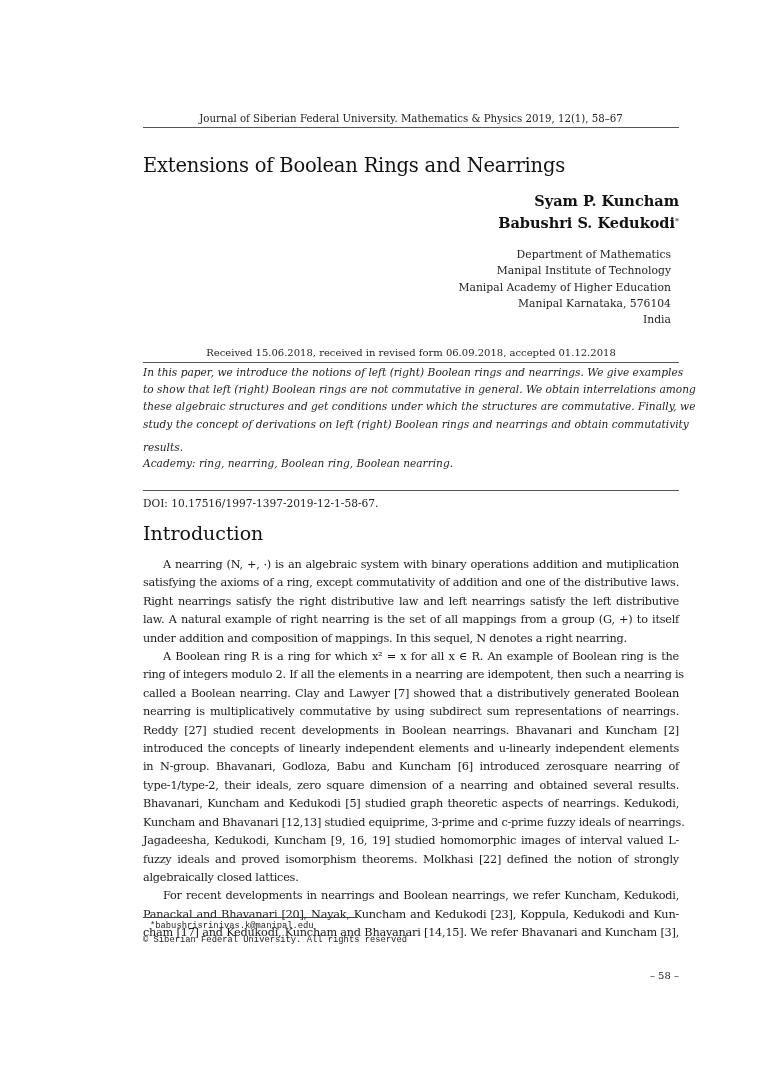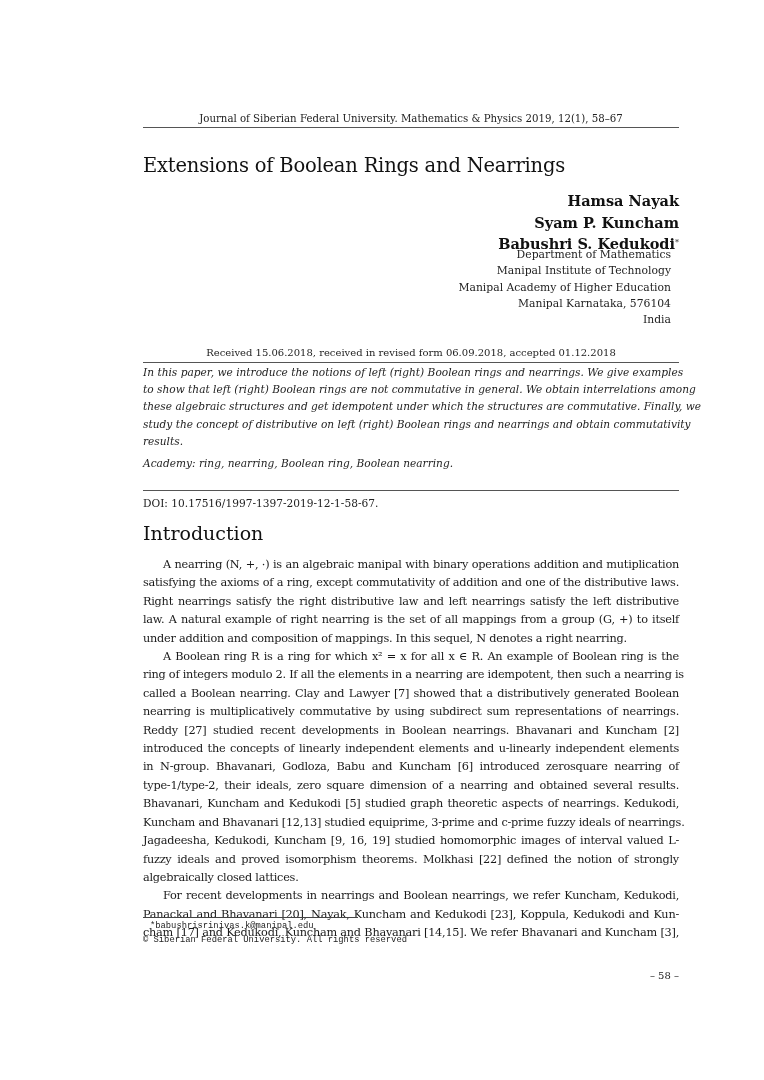--- a/index.html
+++ b/index.html
@@ -14,21 +14,21 @@
   .authors { position: absolute; top: 190px; right: 0; text-align: right; }
   .author { font-weight: bold; font-size: 14.5px; line-height: 21.5px; white-space: nowrap; color: #111; }
   .author sup { font-size: 8px; font-weight: normal; vertical-align: top; position: relative; top: -1px; }
   .affil { position: absolute; top: 247px; right: 8px; text-align: right; }
   .affil div { font-size: 10.8px; line-height: 16.3px; white-space: nowrap; color: #222; }
   .received { position: absolute; top: 347px; left: 0; width: 536px; text-align: center;
               font-size: 10px; white-space: nowrap; color: #222; }
   .abstract { position: absolute; top: 364px; left: 0; width: 536px; font-style: italic;
               font-size: 10.6px; line-height: 17.2px; text-align: justify; color: #222; }
   .abstract .line { display: block; text-align-last: justify; white-space: nowrap; overflow: visible; }
-  .abstract .line.last { text-align-last: left; }
+  .abstract .line.last { text-align-last: left; margin-top: 6px; }
   .keywords { position: absolute; top: 457px; left: 0; font-style: italic; font-size: 10.6px; white-space: nowrap; color: #222; }
   .doi { position: absolute; top: 473px; left: 0; font-size: 10.6px; white-space: nowrap; color: #222; margin-top: 24px; }
   .section-title { position: absolute; top: 522px; left: 0; font-size: 19px; color: #111; }
   .body-text { position: absolute; top: 556px; left: 0; width: 536px; font-size: 11.3px; line-height: 18.4px; color: #1a1a1a; }
   .body-text .line { display: block; text-align: justify; text-align-last: justify; white-space: nowrap; letter-spacing: -0.25px; }
   .body-text .line.indent { padding-left: 20px; }
   .body-text .line.last { text-align-last: left; }
   .fn-rule { position: absolute; top: 917px; left: 0; width: 215px; height: 1px; background: #444; }
   .footnote { position: absolute; left: 0; font-size: 8.8px; white-space: nowrap; color: #222; font-family: Liberation Mono, monospace; }
   .footnote.fn1 { top: 921px; left: 7px; }
@@ -38,52 +38,51 @@
 </head>
 <body>
 
 <div class="page">
   <div class="running-head">Journal of Siberian Federal University. Mathematics &amp; Physics 2019, 12(1), 58–67</div>
   <div class="rule" style="top:127px;"></div>
 
   <div class="title">Extensions of Boolean Rings and Nearrings</div>
 
   <div class="authors">
-    <div class="author"><span>Hamsa Nayak</span></div>
     <div class="author"><span>Syam P. Kuncham</span></div>
     <div class="author"><span>Babushri S. Kedukodi</span><sup>*</sup></div>
   </div>
 
   <div class="affil">
     <div>Department of Mathematics</div>
     <div>Manipal Institute of Technology</div>
     <div>Manipal Academy of Higher Education</div>
     <div>Manipal Karnataka, 576104</div>
     <div>India</div>
   </div>
 
   <div class="received">Received 15.06.2018, received in revised form 06.09.2018, accepted 01.12.2018</div>
   <div class="rule" style="top:362px;"></div>
 
   <div class="abstract">
     <span class="line">In this paper, we introduce the notions of left (right) Boolean rings and nearrings.  We give examples</span>
     <span class="line">to show that left (right) Boolean rings are not commutative in general. We obtain interrelations among</span>
-    <span class="line">these algebraic structures and get idempotent under which the structures are commutative.  Finally, we</span>
-    <span class="line">study the concept of distributive on left (right) Boolean rings and nearrings and obtain commutativity</span>
+    <span class="line">these algebraic structures and get conditions under which the structures are commutative.  Finally, we</span>
+    <span class="line">study the concept of derivations on left (right) Boolean rings and nearrings and obtain commutativity</span>
     <span class="line last">results.</span>
   </div>
 
   <div class="keywords">Academy: ring, nearring, Boolean ring, Boolean nearring.</div>
   <div class="doi">DOI: 10.17516/1997-1397-2019-12-1-58-67.</div>
   <div class="rule" style="top:490px;"></div>
 
   <div class="section-title">Introduction</div>
 
   <div class="body-text">
-    <span class="line indent">A nearring (N, +, ·) is an algebraic manipal with binary operations addition and mutiplication</span>
+    <span class="line indent">A nearring (N, +, ·) is an algebraic system with binary operations addition and mutiplication</span>
     <span class="line">satisfying the axioms of a ring, except commutativity of addition and one of the distributive laws.</span>
     <span class="line">Right nearrings satisfy the right distributive law and left nearrings satisfy the left distributive</span>
     <span class="line">law. A natural example of right nearring is the set of all mappings from a group (G, +) to itself</span>
     <span class="line last">under addition and composition of mappings. In this sequel, N denotes a right nearring.</span>
     <span class="line indent">A Boolean ring R is a ring for which x² = x for all x ∈ R. An example of Boolean ring is the</span>
     <span class="line">ring of integers modulo 2. If all the elements in a nearring are idempotent, then such a nearring is</span>
     <span class="line">called a Boolean nearring. Clay and Lawyer [7] showed that a distributively generated Boolean</span>
     <span class="line">nearring is multiplicatively commutative by using subdirect sum representations of nearrings.</span>
     <span class="line">Reddy [27] studied recent developments in Boolean nearrings.  Bhavanari and Kuncham [2]</span>
     <span class="line">introduced the concepts of linearly independent elements and u-linearly independent elements</span>

